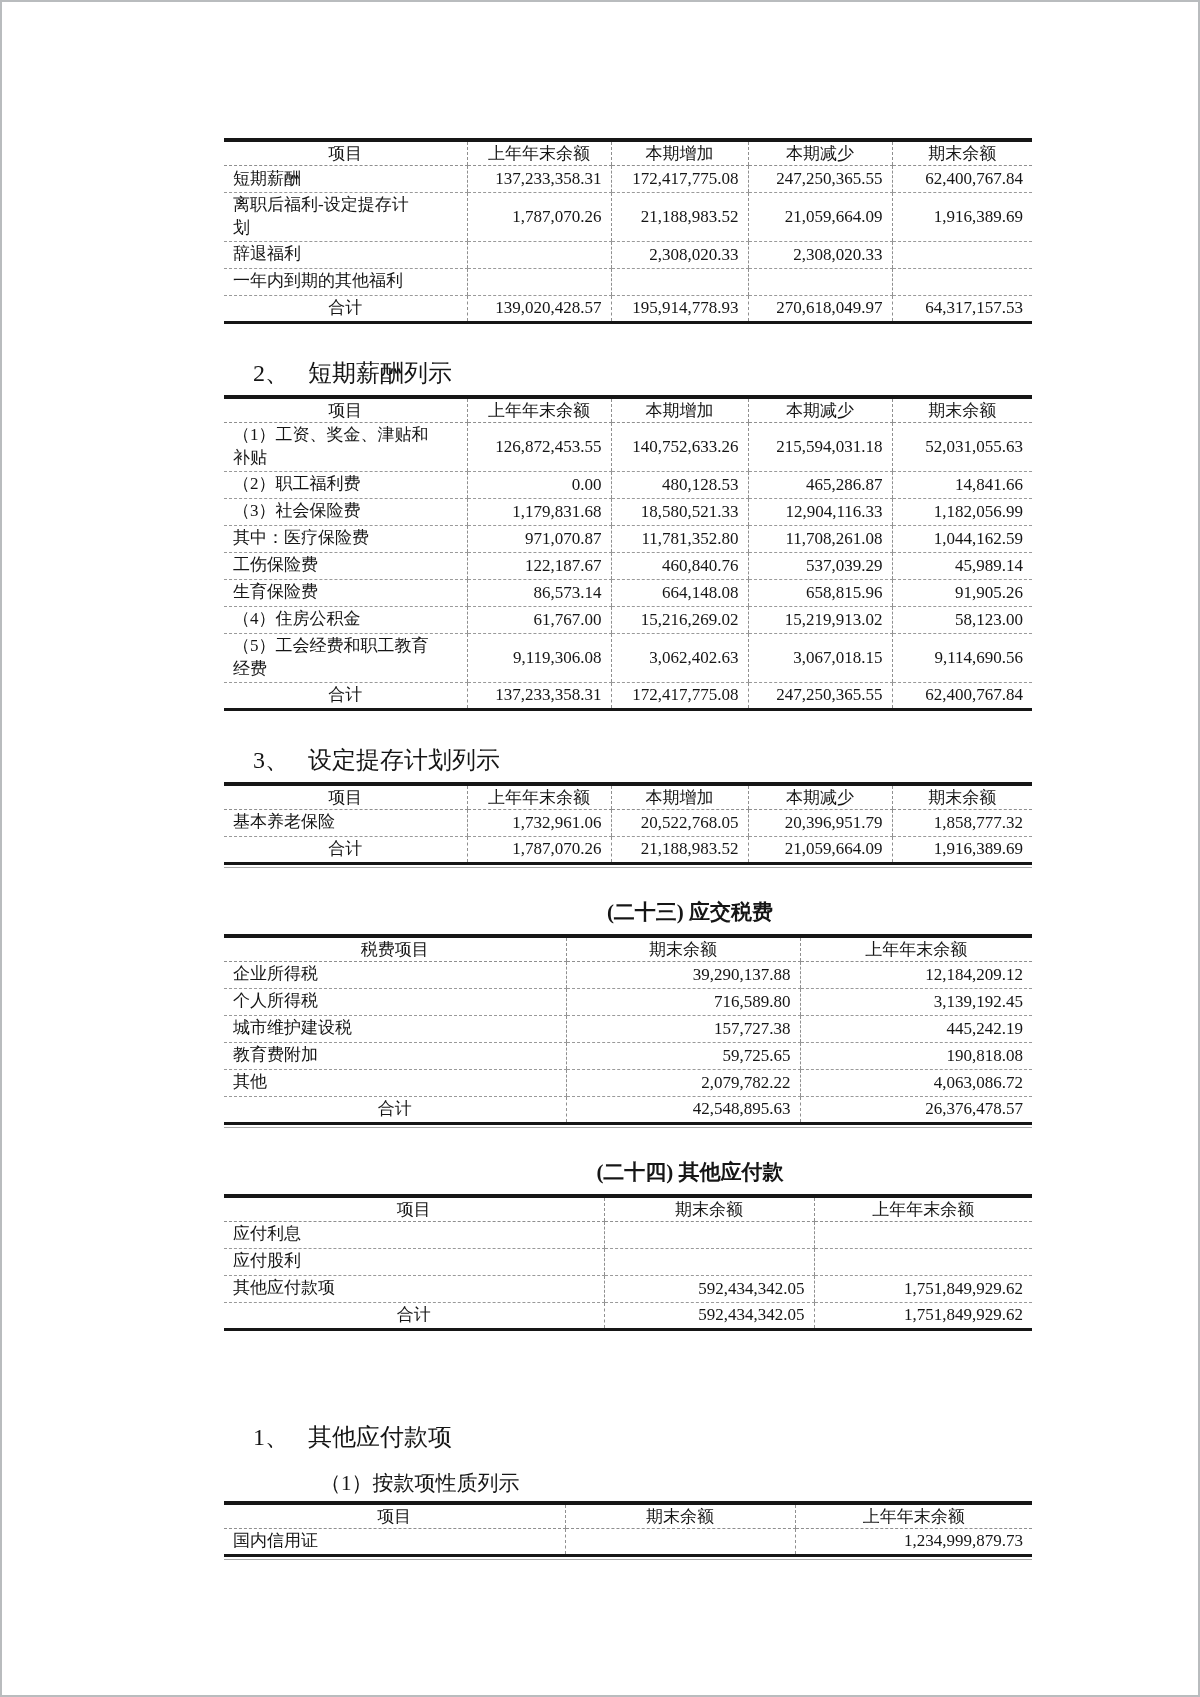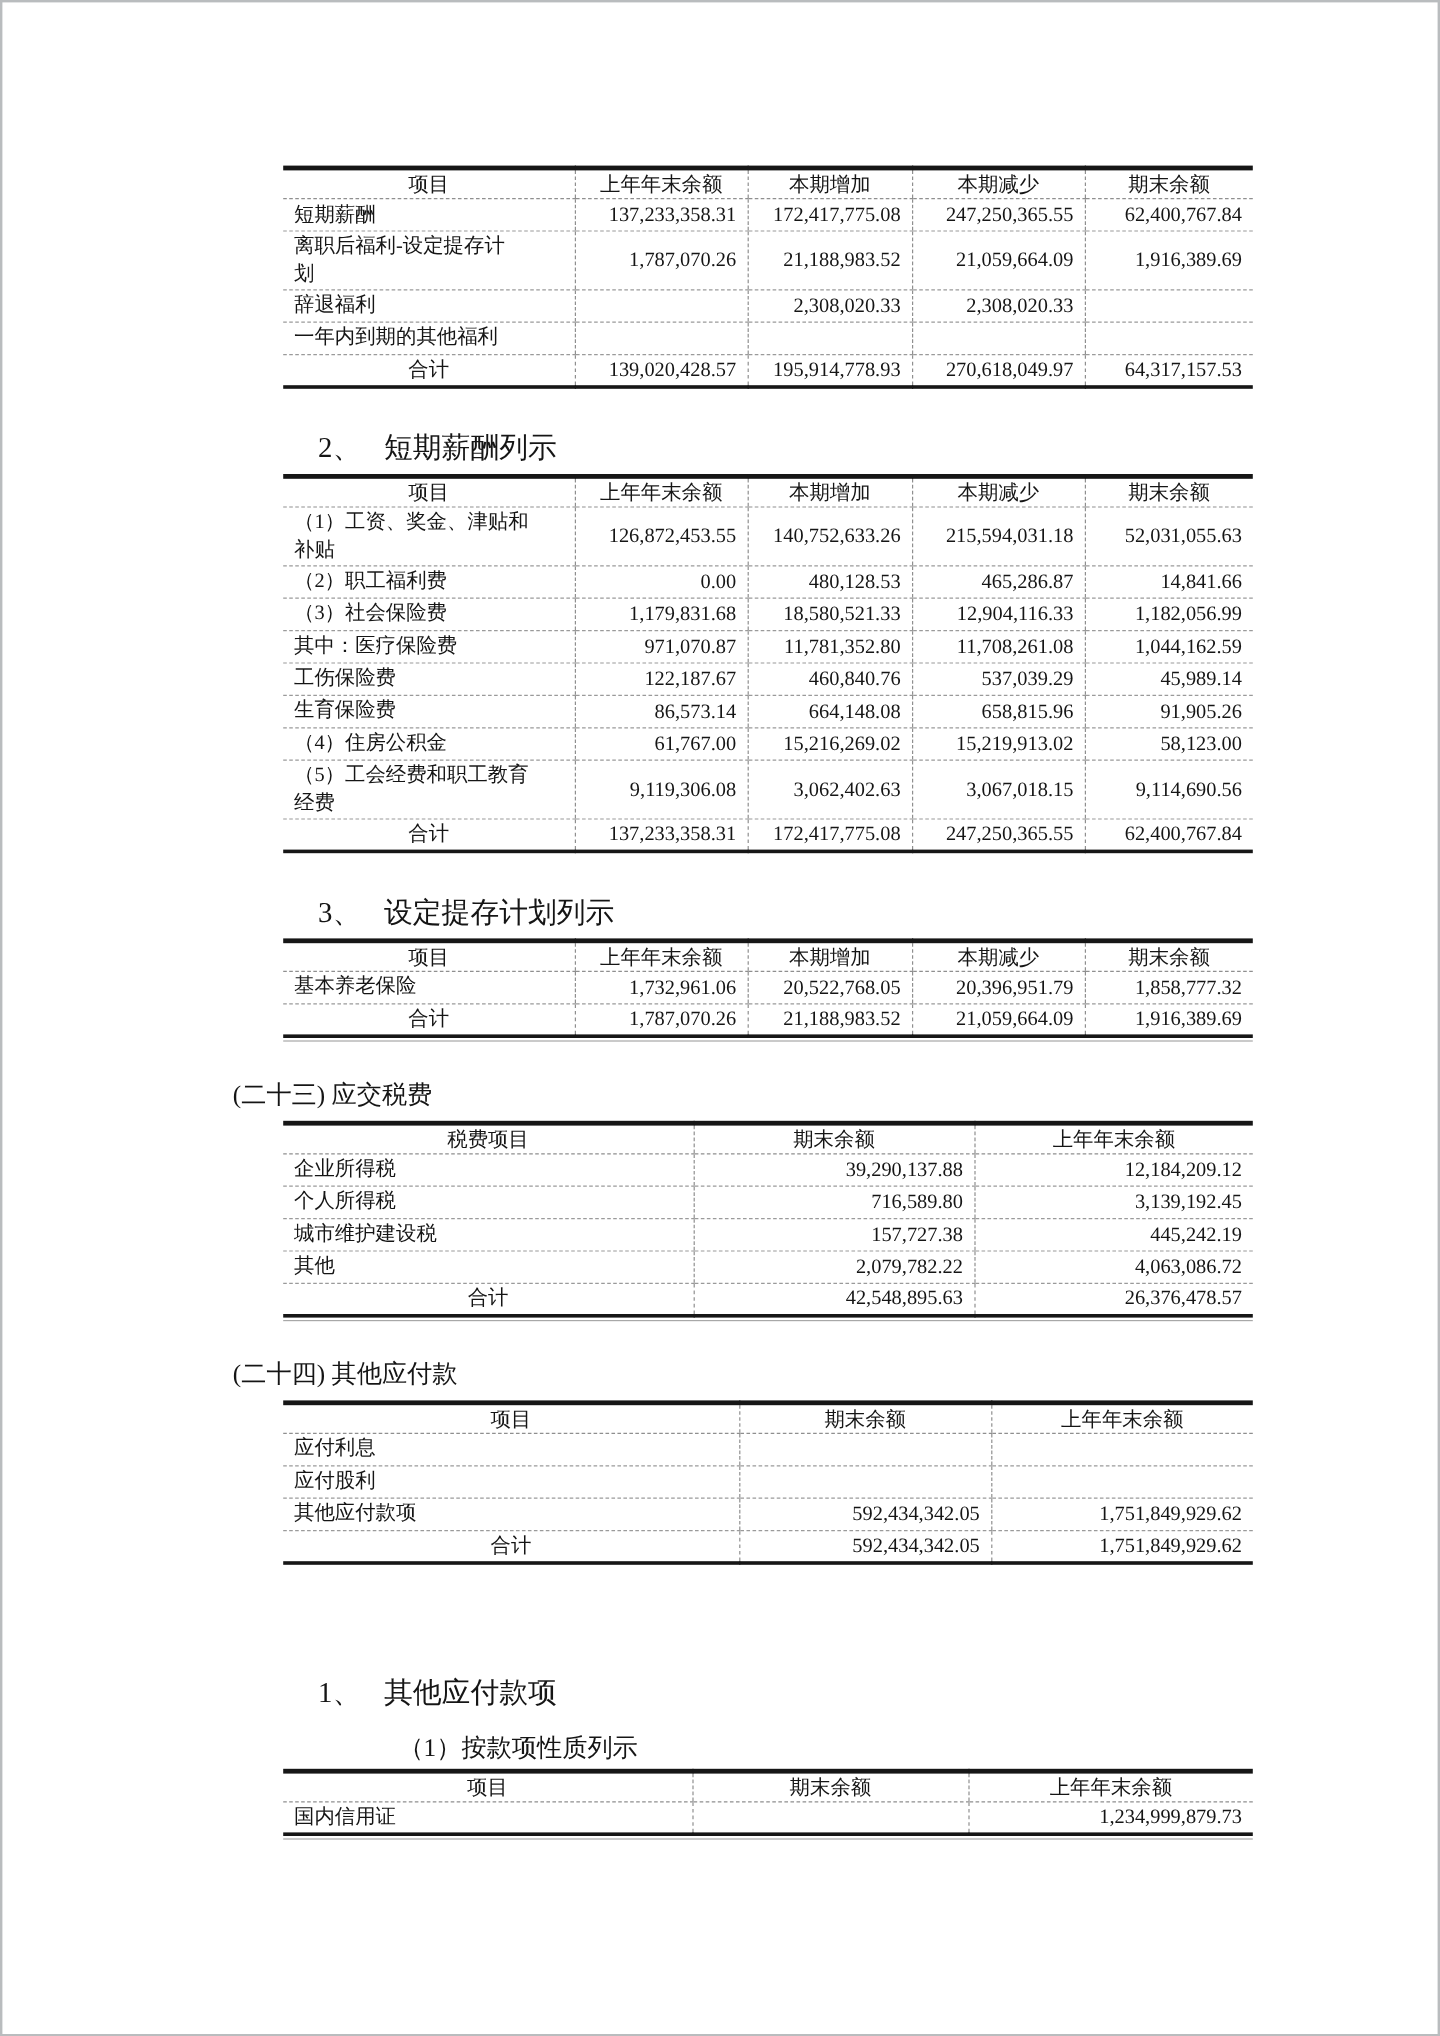--- a/index.html
+++ b/index.html
@@ -6,21 +6,21 @@
   html,body { background: #ffffff; }
   .page {
     width: 1200px;
     height: 1697px;
     background: #ffffff;
     border: 2px solid #b9bcbe;
     font-family: "Liberation Serif", "DejaVu Serif", serif;
     color: #151515;
     overflow: hidden;
   }
-  .content { padding: 136px 0 0 222px; margin-left: 12px; }
+  .content { padding: 136px 0 0 222px; }
 
   table.fin {
     border-collapse: collapse;
     table-layout: fixed;
     width: 808px;
     border-top: 4px solid #161616;
     border-bottom: 3px solid #161616;
   }
   table.fin th {
     font-weight: 400;
@@ -42,21 +42,21 @@
   table.fin tbody tr:last-child td { border-bottom: none; }
   table.fin td + td, table.fin th + th { border-left: 1px dashed #8f8f8f; }
   table.fin td.num { text-align: right; font-variant-numeric: tabular-nums; }
   table.fin td.label { text-align: left; white-space: pre-line; line-height: 1.35; }
   table.fin tr.total td.label { text-align: center; }
   table.fin tr.tall td { height: 48px; }
   .after-rule { width: 808px; height: 1px; background: #a8a8a8; margin-top: 2px; }
 
   .h-num { font-weight: 400; font-size: 24px; margin: 33px 0 6px 29px; }
   .h-num .n { display: inline-block; min-width: 55px; }
-  .h-main { font-weight: 400; font-size: 21px; margin: 30px 0 8px -42px; }
+  .h-main { font-weight: 700; font-size: 21px; margin: 30px 0 8px -42px; text-align: center; }
   .h-sub  { font-weight: 400; font-size: 21px; margin: 16px 0 4px 96px; }
   .sp-lg { margin-top: 90px !important; }
 </style>
 </head>
 <body>
 
 <div class="page">
   <div class="content">
 
     <table class="fin">
@@ -271,20 +271,25 @@
             <td class="label">个人所得税</td>
             <td class="num">716,589.80</td>
             <td class="num">3,139,192.45</td>
           </tr>
           <tr>
             <td class="label">城市维护建设税</td>
             <td class="num">157,727.38</td>
             <td class="num">445,242.19</td>
           </tr>
           <tr>
+            <td class="label">教育费附加</td>
+            <td class="num">59,725.65</td>
+            <td class="num">190,818.08</td>
+          </tr>
+          <tr>
             <td class="label">其他</td>
             <td class="num">2,079,782.22</td>
             <td class="num">4,063,086.72</td>
           </tr>
           <tr class="total">
             <td class="label">合计</td>
             <td class="num">42,548,895.63</td>
             <td class="num">26,376,478.57</td>
           </tr>
         </tbody>

